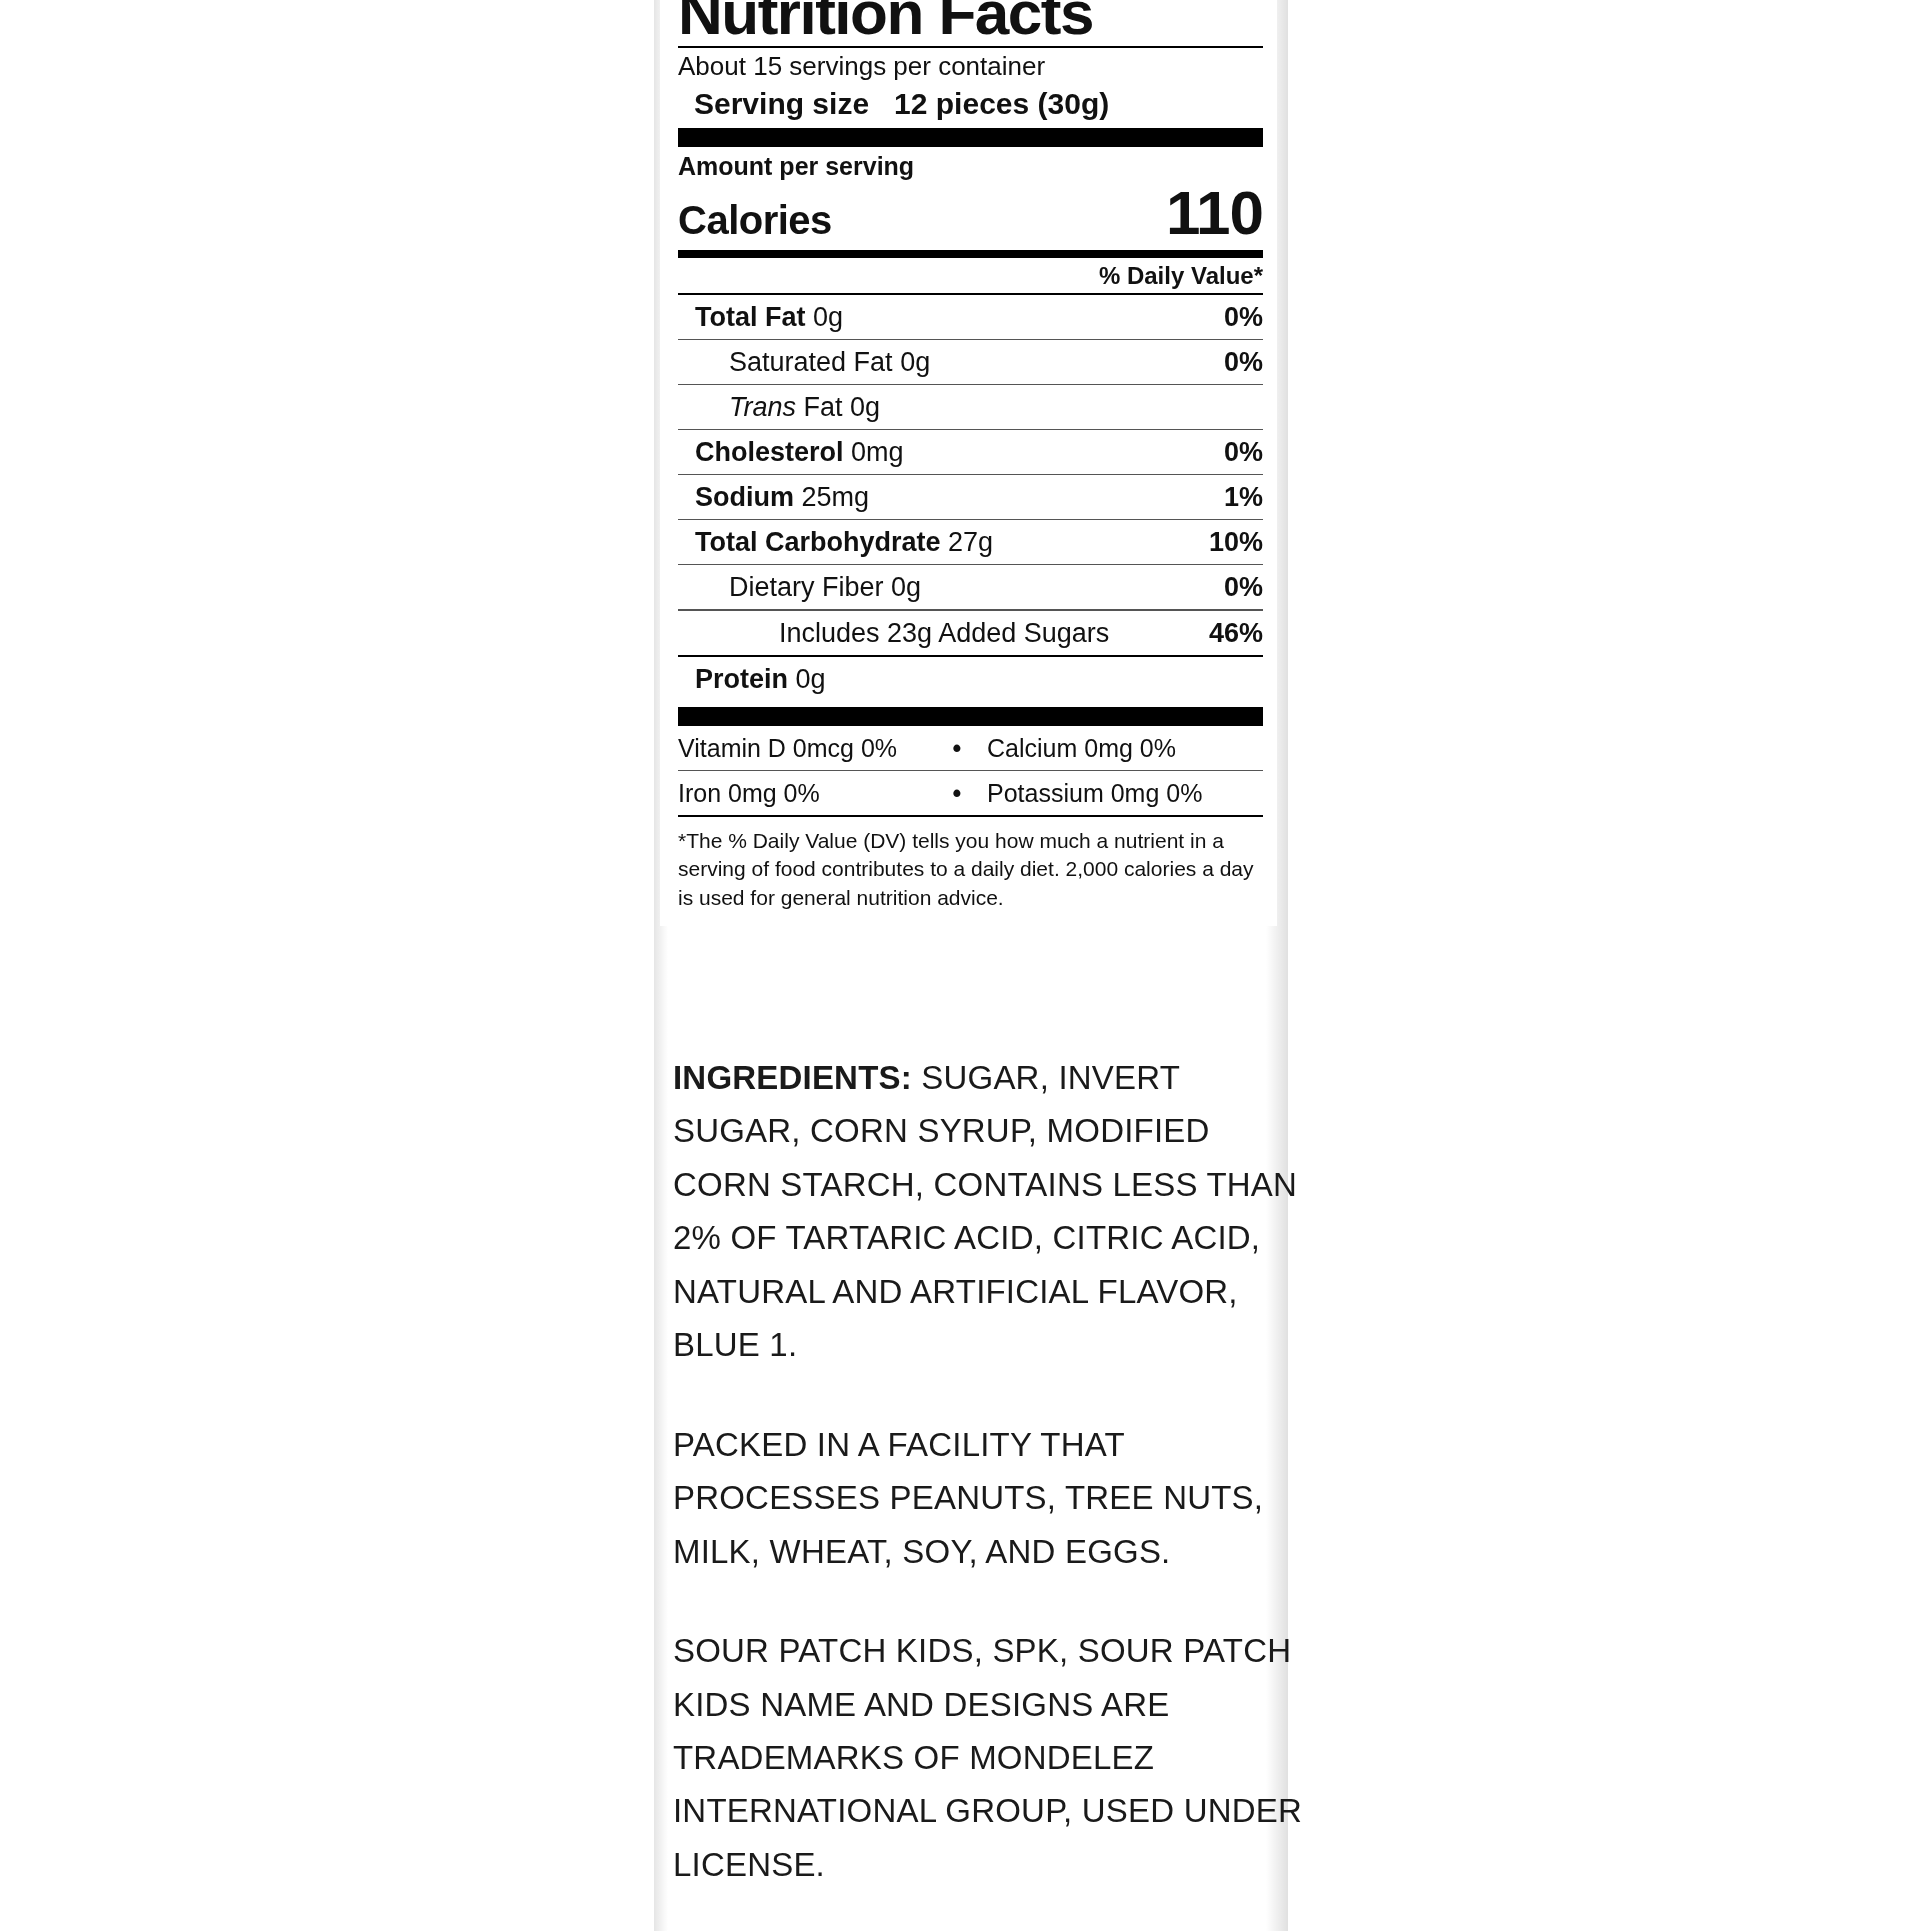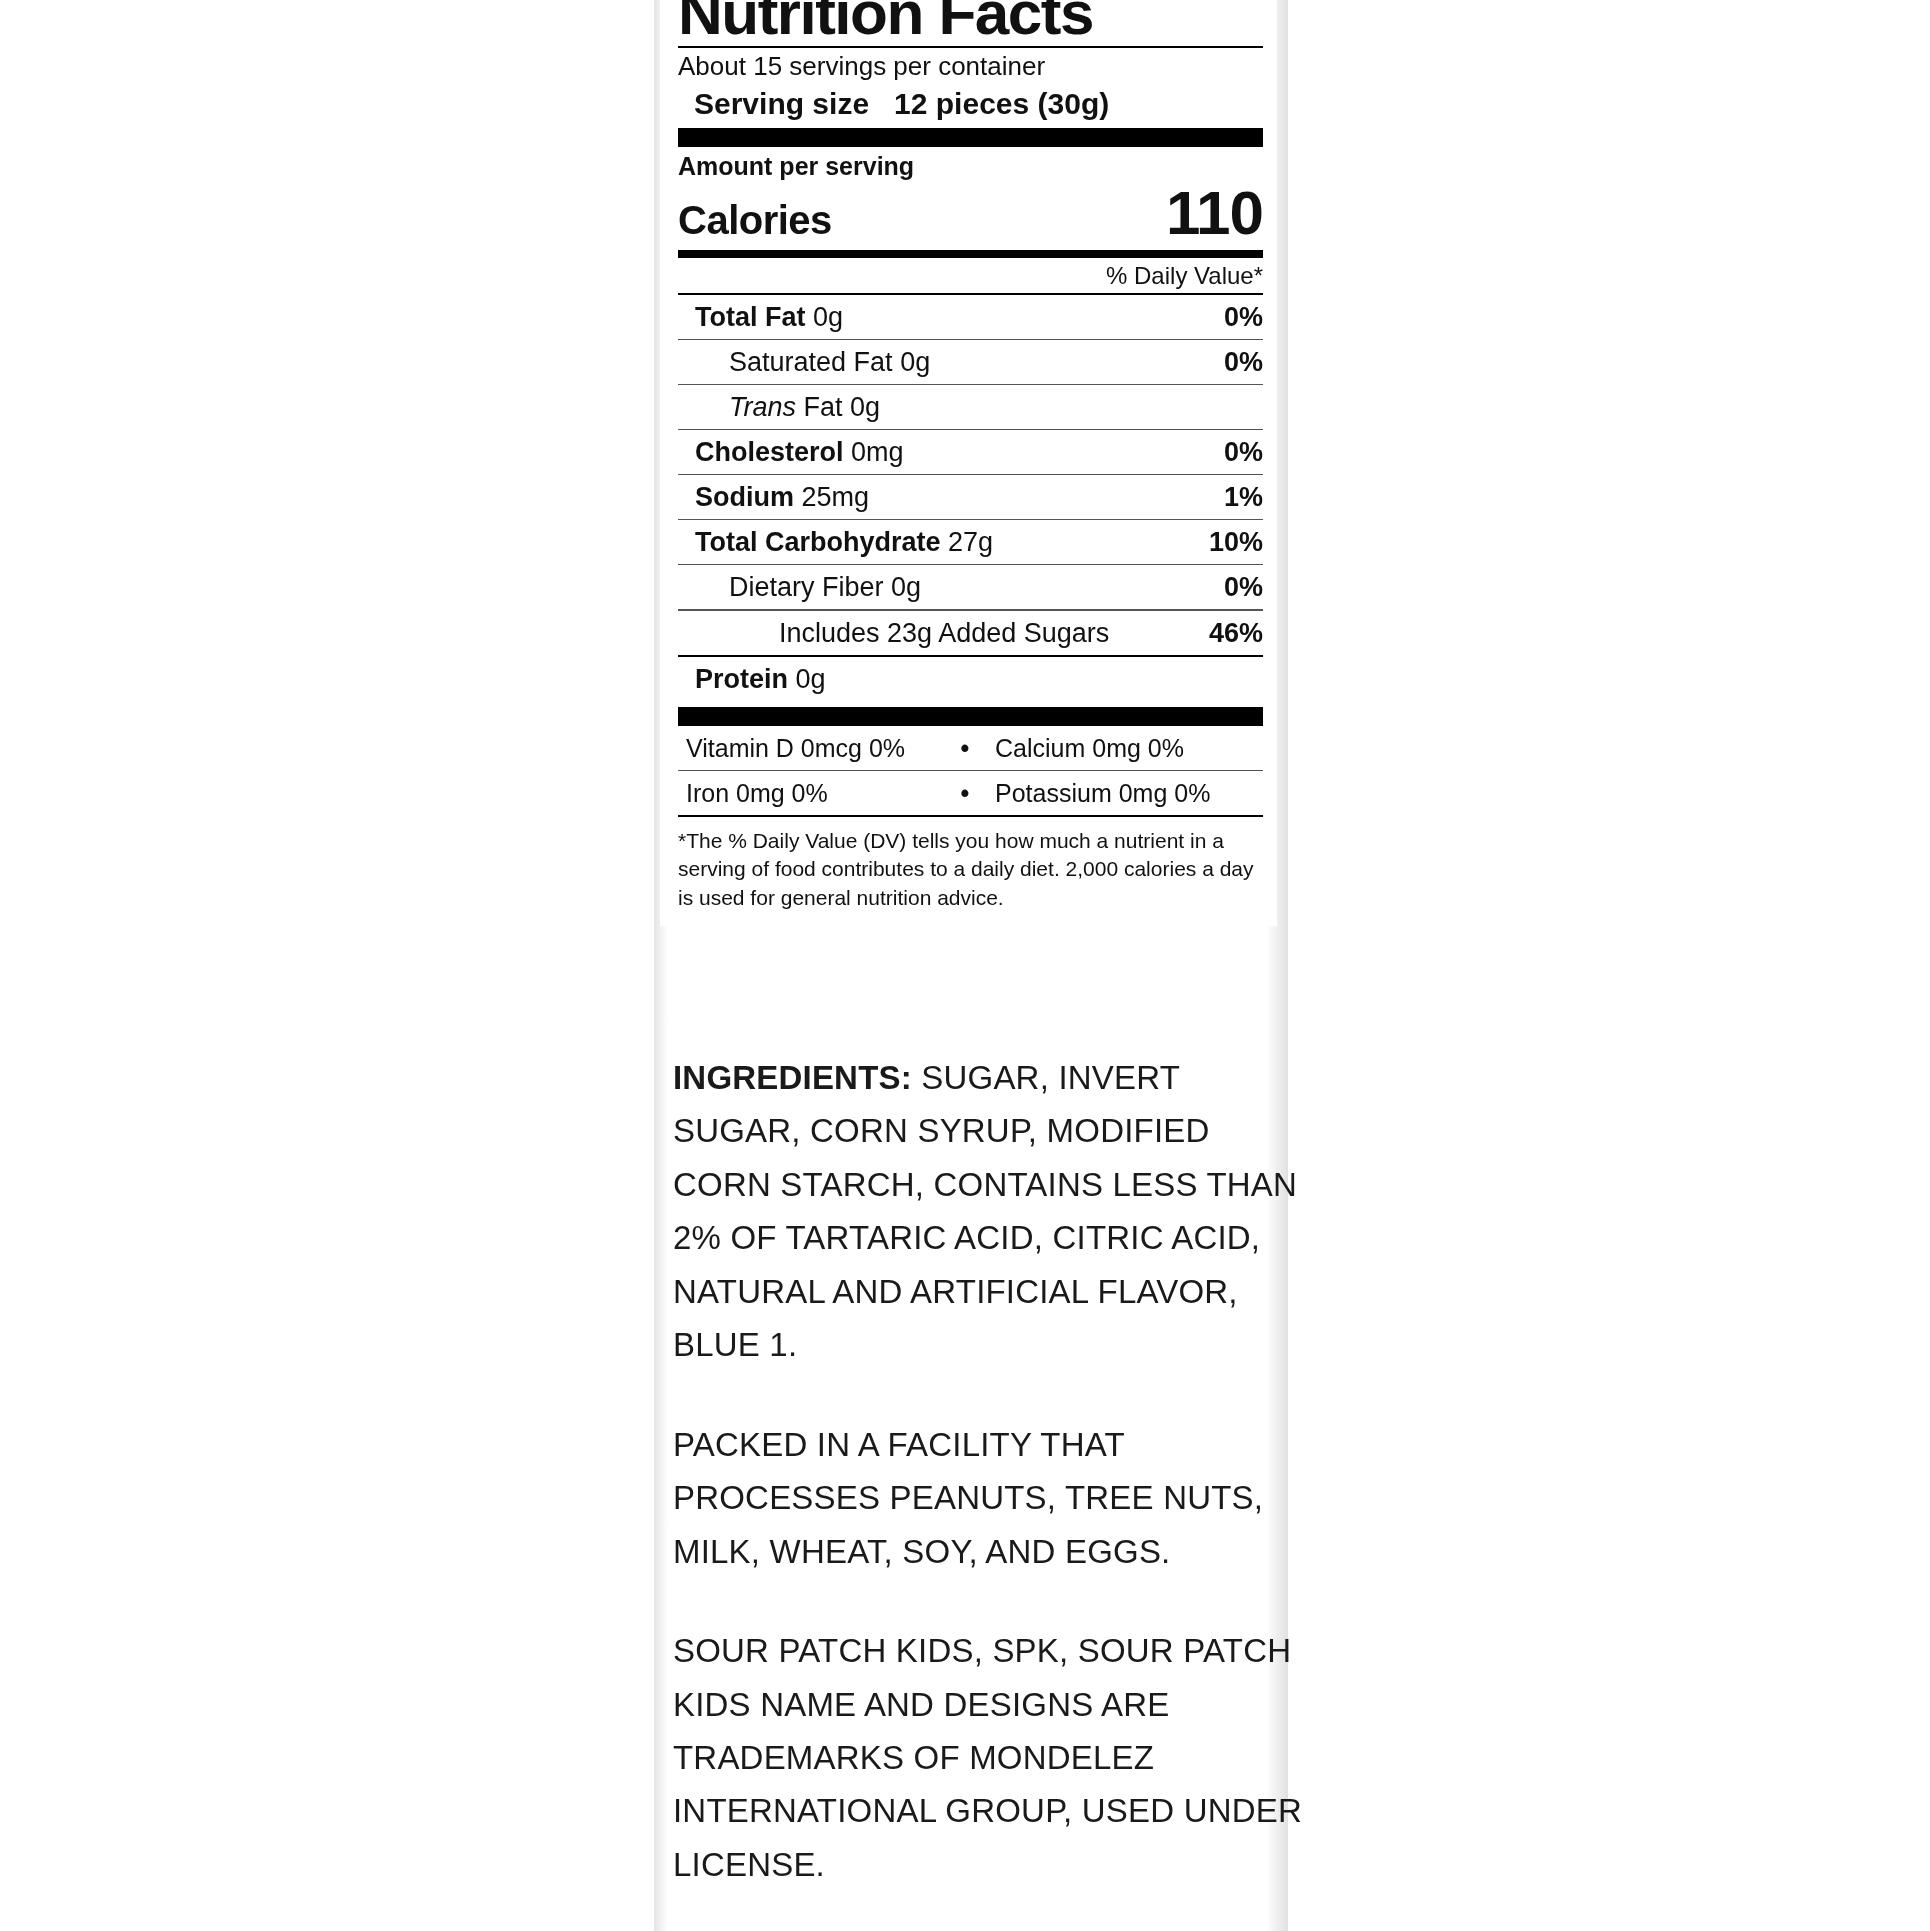--- a/index.html
+++ b/index.html
@@ -89,21 +89,21 @@
   }
   .cal-value {
     font-size: 62px;
     font-weight: bold;
     letter-spacing: -1px;
   }
 
   .dv-head {
     text-align: right;
     font-size: 24px;
-    font-weight: normal;
+    font-weight: bold;
     padding: 4px 0 3px 0;
   }
 
   .row {
     display: flex;
     justify-content: space-between;
     align-items: baseline;
     font-size: 27px;
     padding: 7px 0 6px 0;
     line-height: 1.15;
@@ -113,21 +113,20 @@
   .row .val { font-weight: bold; }
   .indent1 { padding-left: 34px; }
   .indent2 { padding-left: 62px; }
   .indent3 { padding-left: 84px; }
 
   .vit-row {
     display: flex;
     font-size: 25px;
     padding: 8px 0 7px 0;
     align-items: baseline;
-    margin-left: 8px;
   }
   .vit-cell { flex: 0 0 auto; }
   .vit-left { width: 249px; }
   .vit-dot { width: 60px; text-align: center; font-weight: bold; }
 
   .footnote {
     font-size: 21px;
     line-height: 1.35;
     padding: 10px 0 0 0;
   }

